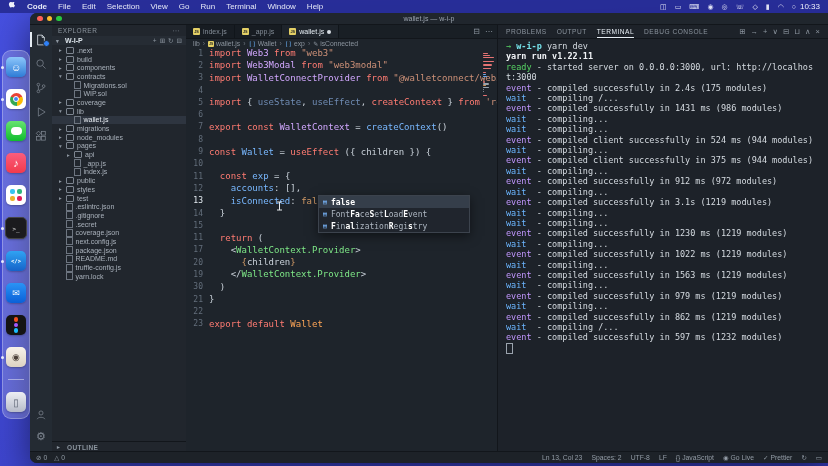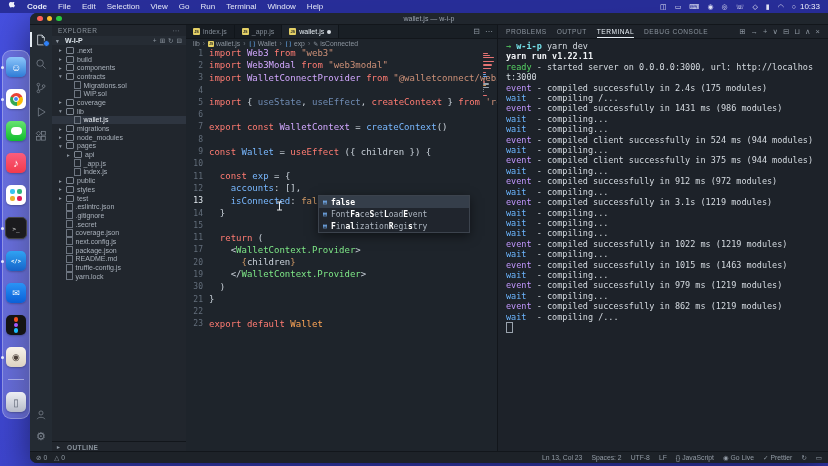--- a/index.html
+++ b/index.html
@@ -623,29 +623,31 @@
         <div class="tline"><span class="t-wa">wait</span><span>  - compiling...</span></div>
         <div class="tline"><span class="t-ev">event</span><span> - compiled client successfully in 524 ms (944 modules)</span></div>
         <div class="tline"><span class="t-wa">wait</span><span>  - compiling...</span></div>
         <div class="tline"><span class="t-ev">event</span><span> - compiled client successfully in 375 ms (944 modules)</span></div>
         <div class="tline"><span class="t-wa">wait</span><span>  - compiling...</span></div>
         <div class="tline"><span class="t-ev">event</span><span> - compiled successfully in 912 ms (972 modules)</span></div>
         <div class="tline"><span class="t-wa">wait</span><span>  - compiling...</span></div>
         <div class="tline"><span class="t-ev">event</span><span> - compiled successfully in 3.1s (1219 modules)</span></div>
         <div class="tline"><span class="t-wa">wait</span><span>  - compiling...</span></div>
         <div class="tline"><span class="t-wa">wait</span><span>  - compiling...</span></div>
+        <div class="tline"><span class="t-ev">event</span><span> - compiled successfully in 1230 ms (1219 modules)</span></div>
         <div class="tline"><span class="t-wa">wait</span><span>  - compiling...</span></div>
         <div class="tline"><span class="t-ev">event</span><span> - compiled successfully in 1022 ms (1219 modules)</span></div>
         <div class="tline"><span class="t-wa">wait</span><span>  - compiling...</span></div>
-        <div class="tline"><span class="t-ev">event</span><span> - compiled successfully in 1015 ms (1463 modules)</span></div>
+        <div class="tline"><span class="t-ev">event</span><span> - compiled successfully in 1563 ms (1219 modules)</span></div>
         <div class="tline"><span class="t-wa">wait</span><span>  - compiling...</span></div>
         <div class="tline"><span class="t-ev">event</span><span> - compiled successfully in 979 ms (1219 modules)</span></div>
         <div class="tline"><span class="t-wa">wait</span><span>  - compiling...</span></div>
         <div class="tline"><span class="t-ev">event</span><span> - compiled successfully in 862 ms (1219 modules)</span></div>
         <div class="tline"><span class="t-wa">wait</span><span>  - compiling /...</span></div>
+        <div class="tline"><span class="t-ev">event</span><span> - compiled successfully in 597 ms (1232 modules)</span></div>
         <div class="tline"><span class="tcur"></span></div>
       </div>
   </div>
 
   <div id="statusbar">
     <span id="sb-left">
         <span class="sb-item">
           <span class="sb-ic">⊘</span>
           <span>0</span>
         </span>

